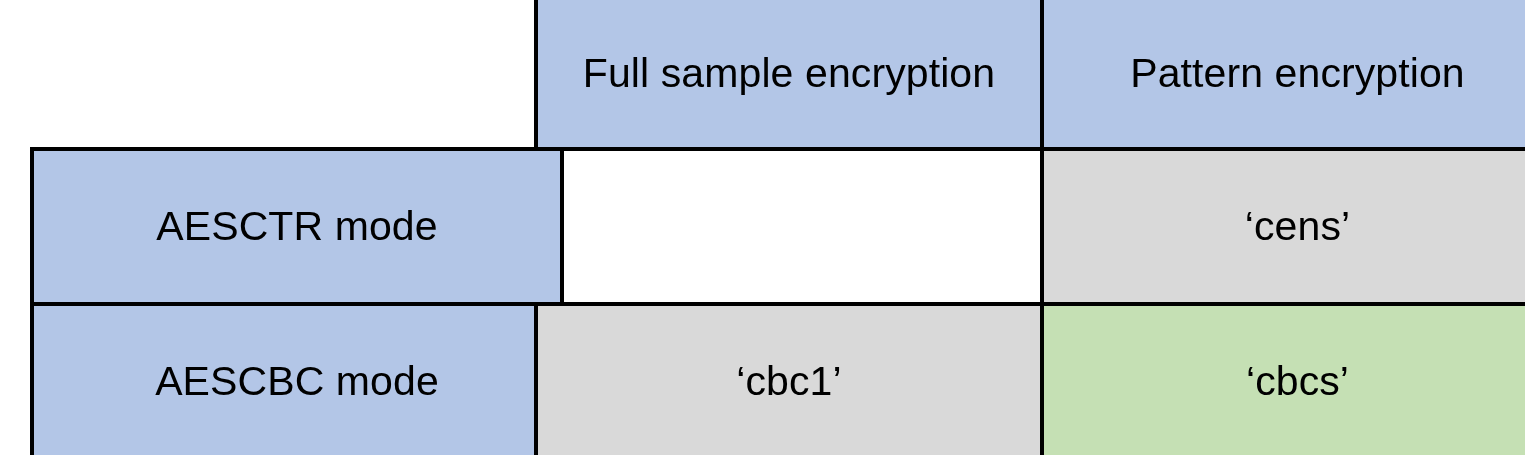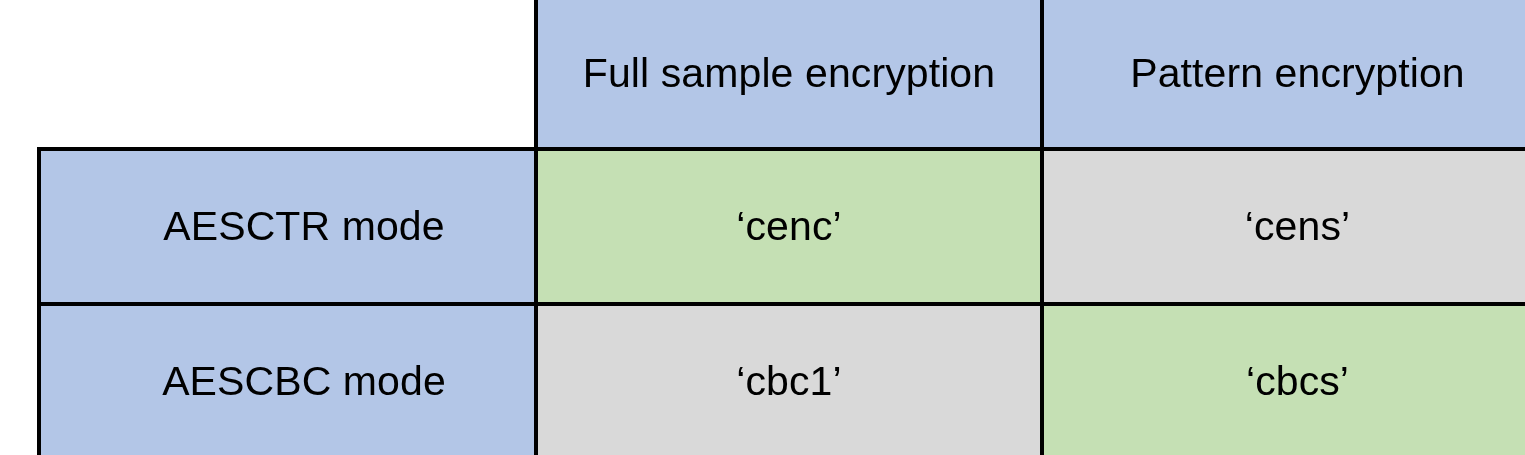--- a/index.html
+++ b/index.html
@@ -40,21 +40,21 @@
     white-space: nowrap;
   }
 
   
   .fill-blue  { background: #b3c6e7; }
   .fill-green { background: #c5e0b4; }
   .fill-gray  { background: #d9d9d9; }
   .fill-none  { background: #ffffff; border: 0; }
 
   
-  .col-head { left: 11px;    width: 534px; }
+  .col-head { left: 4px;    width: 534px; }
   .col-1    { left: 508px;  width: 510px; }
   .col-2    { left: 1014px; width: 515px; }
 
   
   .row-head { top: -4px;  height: 155px; }
   .row-1    { top: 147px; height: 159px; }
   .row-2    { top: 302px; height: 159px; }
 
   
   .corner {
@@ -70,21 +70,20 @@
 <div class="matrix-wrap">
 
   <div class="cell fill-none corner"></div>
 
   <div class="cell fill-blue col-1 row-head">Full sample encryption</div>
 
   <div class="cell fill-blue col-2 row-head">Pattern encryption</div>
 
   <div class="cell fill-blue col-head row-1">AESCTR mode</div>
 
-  <div class="cell fill-green col-1 row-1">‘cenc’</div>
 
   <div class="cell fill-gray col-2 row-1">‘cens’</div>
 
   <div class="cell fill-blue col-head row-2">AESCBC mode</div>
 
   <div class="cell fill-gray col-1 row-2">‘cbc1’</div>
 
   <div class="cell fill-green col-2 row-2">‘cbcs’</div>
 
 </div>

